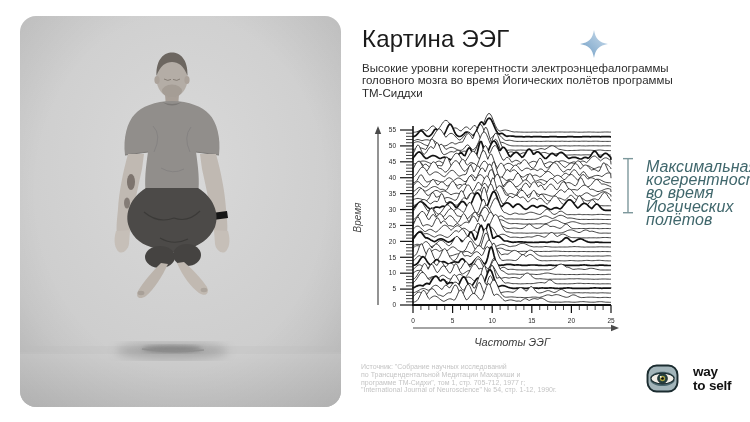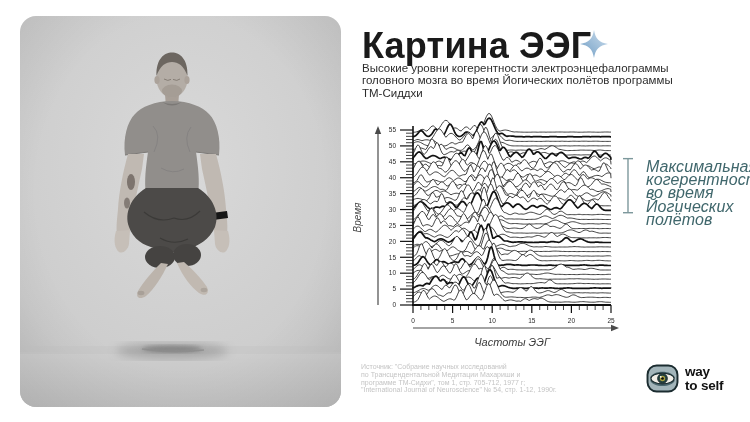--- a/index.html
+++ b/index.html
@@ -8,37 +8,37 @@
     font-family:"Liberation Sans", sans-serif;
     -webkit-font-smoothing:antialiased;
   }
   .abs{position:absolute;}
 
   
   .photo{left:20px;top:16px;width:321px;height:391px;border-radius:16px;overflow:hidden;}
   .photo svg{display:block;}
 
   
-  .title{left:362px;top:25px;font-size:36px;font-weight:700;color:#1a1a1a;letter-spacing:0.2px;}
+  .title{left:362px;top:25px;font-size:24px;font-weight:400;color:#1a1a1a;letter-spacing:0.2px;}
   .sparkle{left:580px;top:30px;width:28px;height:28px;}
   .subtitle{left:362px;top:62px;width:390px;font-size:11.5px;line-height:12.3px;color:#2d2d2d;white-space:pre-line;font-weight:400;}
 
   
   .chart{left:348px;top:110px;width:302px;height:250px;}
   .chart svg{display:block;}
 
   
   .annotation{left:646px;top:160px;font-size:16px;line-height:13.2px;font-style:italic;
     color:#40676c;white-space:pre-line;letter-spacing:0.1px;}
 
   
   .source{left:361px;top:363px;font-size:7px;line-height:7.8px;color:#c4c4c4;white-space:pre-line;}
 
   
-  .logo{left:646px;top:364px;display:flex;align-items:center;gap:6px;}
+  .logo{left:646px;top:364px;display:flex;align-items:center;gap:14px;}
   .logo-icon{width:33px;height:29px;}
   .logo-text{font-size:13.5px;line-height:14px;font-weight:700;color:#121212;white-space:pre-line;letter-spacing:-0.2px;}
 </style>
 </head>
 <body>
 
 <div class="abs photo">
   <svg width="321" height="391" viewBox="0 0 321 391">
     <defs>
       <radialGradient id="bgGrad" cx="50%" cy="38%" r="85%">

